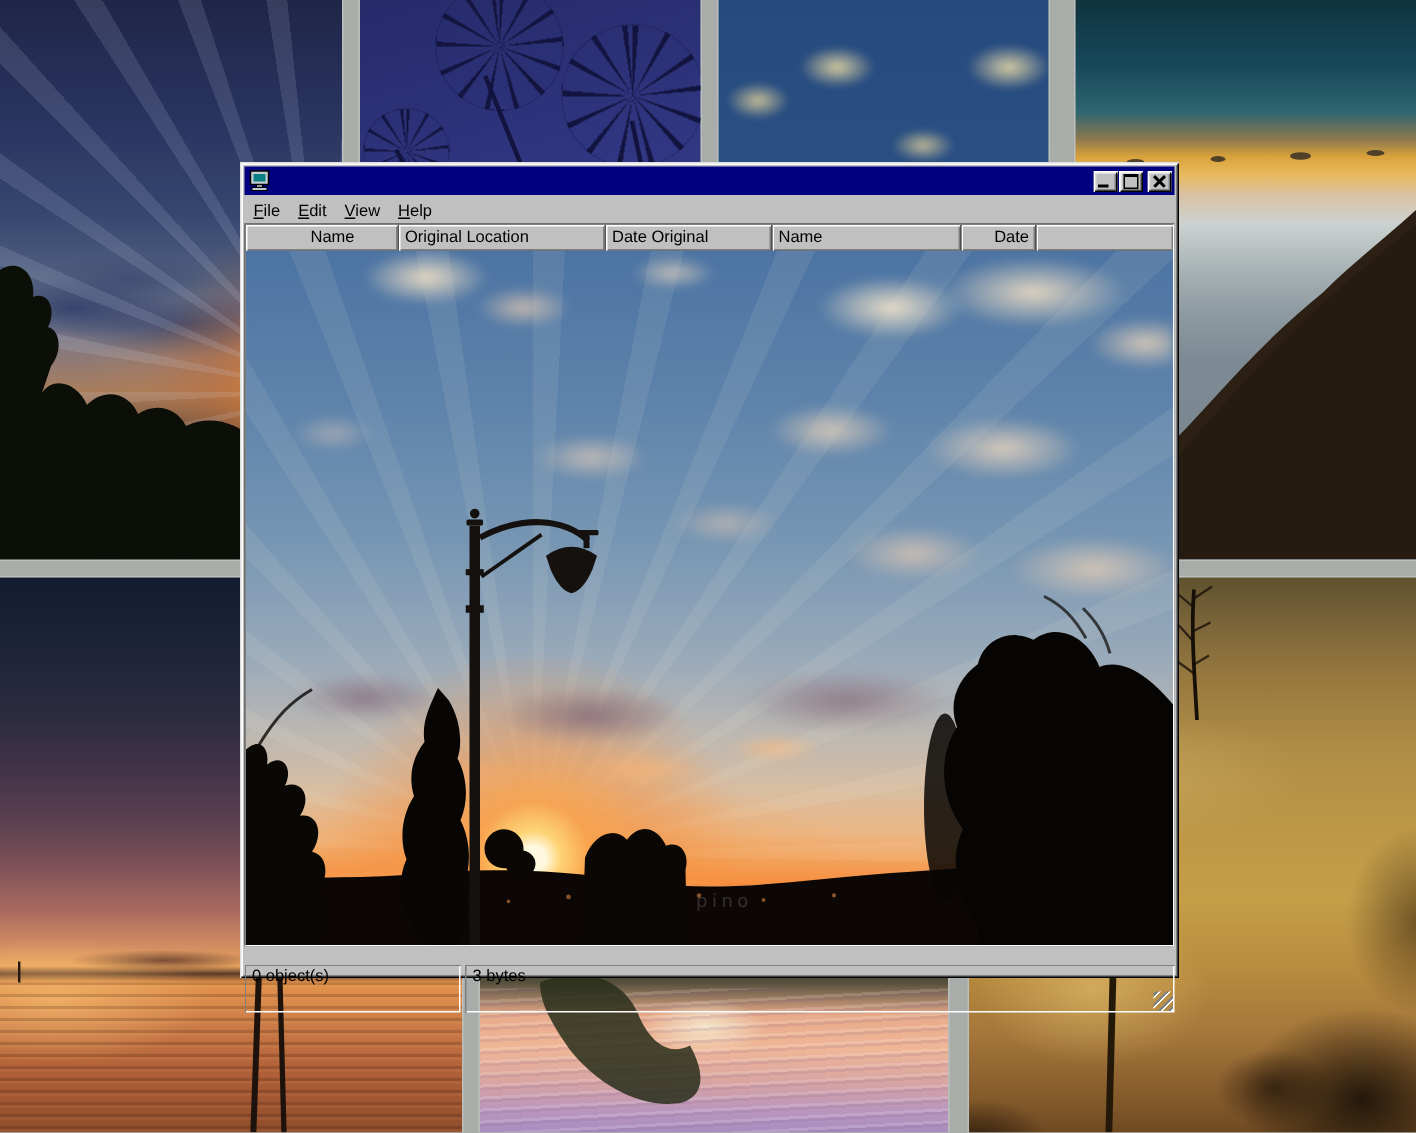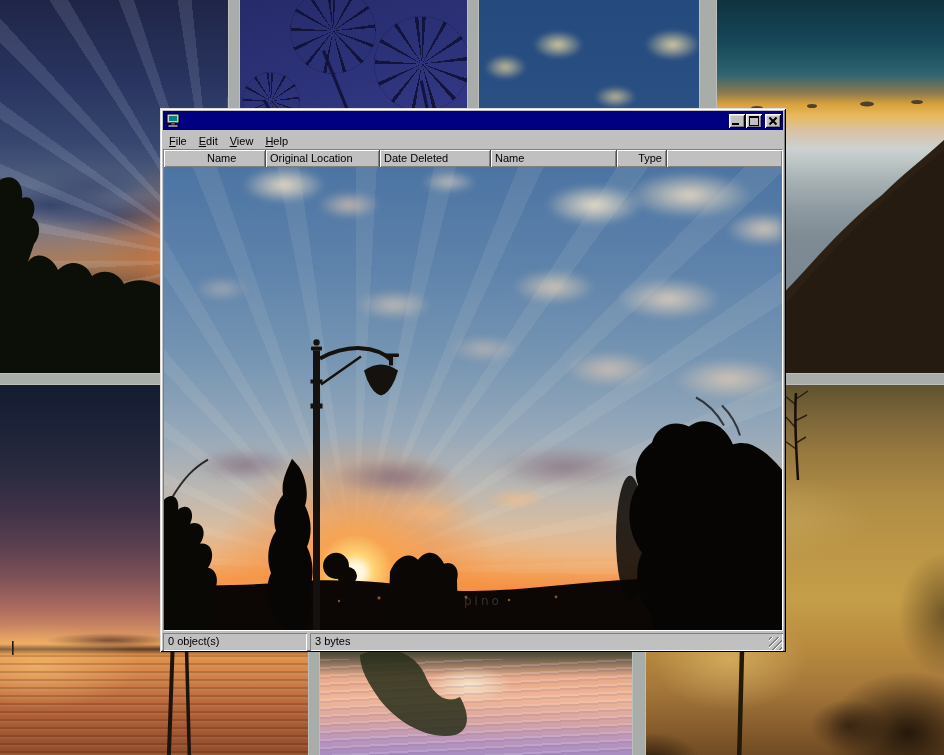--- a/index.html
+++ b/index.html
@@ -85,21 +85,21 @@
   .g-max{position:absolute;left:3px;top:2px;width:8px;height:7px;border:1px solid #000;border-top-width:2px;}
   .g-x1,.g-x2{position:absolute;left:3px;top:6px;width:10px;height:1.8px;background:#000;}
   .g-x1{transform:rotate(45deg);} .g-x2{transform:rotate(-45deg);}
   .menubar{height:18px;display:flex;align-items:flex-end;font-size:11px;color:#000;}
   .mitem{padding:2px 6px;}
   .listarea{position:relative;height:calc(100% - 19px - 1px - 18px - 20px);
     border:1px solid;border-color:#808080 #fff #fff #808080;background:#000;overflow:hidden;}
   .hrow{display:flex;height:17px;background:#c0c0c0;font-size:11px;}
   .hcell{box-sizing:border-box;padding:2px 4px 0 4px;white-space:nowrap;overflow:hidden;
     box-shadow: inset 1px 1px 0 #fff, inset -1px -1px 0 #808080;border-right:1px solid #505050;}
-  .hc0{width:102px;padding-left:43px;} .hc1{width:114px;} .hc2{width:111px;} .hc3{width:126px;}
+  .hc0{width:102px;padding-left:43px;} .hc1{width:138px;} .hc2{width:111px;} .hc3{width:126px;}
   .hc4{width:50px;text-align:right;} .hcf{flex:1;border-right:none;}
   
   .photo{position:relative;height:calc(100% - 17px);overflow:hidden;}
   .sky{position:absolute;inset:0;background:
     linear-gradient(180deg,#4c74a3 0%,#5e83ab 22%,#7796b3 42%,#97a9ba 58%,#bdb8b2 70%,#d9bda0 78%,#ecb683 84%,#f2a15b 88%,#f78f41 91%,#c96a33 93%,#8a4526 100%);}
   .rays{position:absolute;inset:0;background:repeating-conic-gradient(from 228deg at 31% 87%, rgba(255,246,222,.08) 0 3deg, rgba(255,255,255,0) 3deg 11deg);}
   .sunglow{position:absolute;inset:0;background:
     radial-gradient(circle at 31% 87.5%, #fff8e0 0 8px, rgba(255,215,120,.95) 18px, rgba(250,160,70,.8) 38px, rgba(244,140,60,.4) 80px, rgba(240,130,60,0) 140px),
     radial-gradient(ellipse 330px 100px at 31% 90%, rgba(248,150,62,.5), rgba(248,150,62,0) 70%);}
   .clouds{position:absolute;inset:0;filter:blur(3px);background:
@@ -118,21 +118,21 @@
     radial-gradient(80px 30px at 565px 212px, rgba(228,205,182,.8), transparent 70%),
     radial-gradient(70px 24px at 80px 298px, rgba(130,105,120,.7), transparent 70%),
     radial-gradient(90px 28px at 230px 310px, rgba(125,100,118,.75), transparent 70%),
     radial-gradient(100px 30px at 400px 300px, rgba(135,108,122,.7), transparent 70%),
     radial-gradient(80px 26px at 552px 306px, rgba(130,105,118,.7), transparent 70%),
     radial-gradient(50px 16px at 150px 350px, rgba(240,170,110,.8), transparent 70%),
     radial-gradient(60px 18px at 262px 346px, rgba(245,180,120,.75), transparent 70%),
     radial-gradient(45px 14px at 352px 332px, rgba(250,190,130,.7), transparent 70%);}
   .photo-svg{position:absolute;inset:0;width:100%;height:100%;}
   
-  .statusbar{position:relative;height:18px;margin-top:2px;display:flex;font-size:11px;}
+  .statusbar{position:relative;height:32px;margin-top:12px;display:flex;font-size:11px;}
   .spanel{box-shadow: inset 1px 1px 0 #808080, inset -1px -1px 0 #fff;
     padding:2px 0 0 5px;box-sizing:border-box;white-space:nowrap;overflow:hidden;}
   .sp1{width:144px;margin-right:3px;} .sp2{flex:1;}
   .grip{position:absolute;right:1px;bottom:1px;width:13px;height:13px;
     background:repeating-linear-gradient(315deg, #fff 0 1px, #808080 1px 2.5px, rgba(0,0,0,0) 2.5px 5px);}
   u{text-decoration:underline;}
 </style>
 </head>
 <body>
 
@@ -220,23 +220,23 @@
   <div class="menubar">
     <span class="mitem"><u>F</u>ile</span>
     <span class="mitem"><u>E</u>dit</span>
     <span class="mitem"><u>V</u>iew</span>
     <span class="mitem"><u>H</u>elp</span>
   </div>
   <div class="listarea">
     <div class="hrow">
       <div class="hcell hc0">Name</div>
       <div class="hcell hc1">Original Location</div>
-      <div class="hcell hc2">Date Deleted</div>
+      <div class="hcell hc2">Date Original</div>
       <div class="hcell hc3">Name</div>
-      <div class="hcell hc4">Type</div>
+      <div class="hcell hc4">Date</div>
       <div class="hcell hcf"></div>
     </div>
     <div class="photo">
       <div class="sky"></div>
       <div class="rays"></div>
       <div class="sunglow"></div>
       <div class="clouds"></div>
       <svg class="photo-svg" viewBox="0 0 618 462" preserveAspectRatio="none">
         <path d="M0,462 L0,421 C40,415 80,419 120,414 C170,410 220,413 270,421 C320,427 370,419 420,415 C470,411 540,407 618,402 L618,462 Z" fill="#0c0705"></path>
         <g fill="#e8914a" opacity="0.55">

